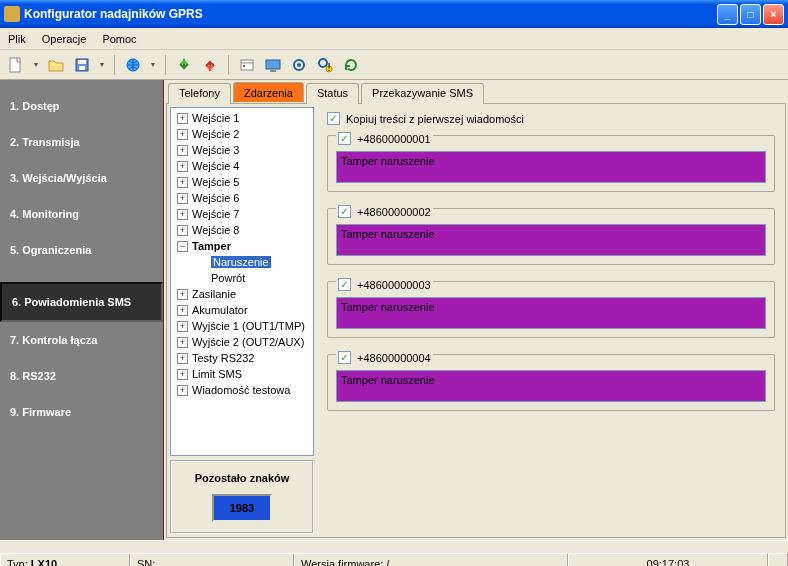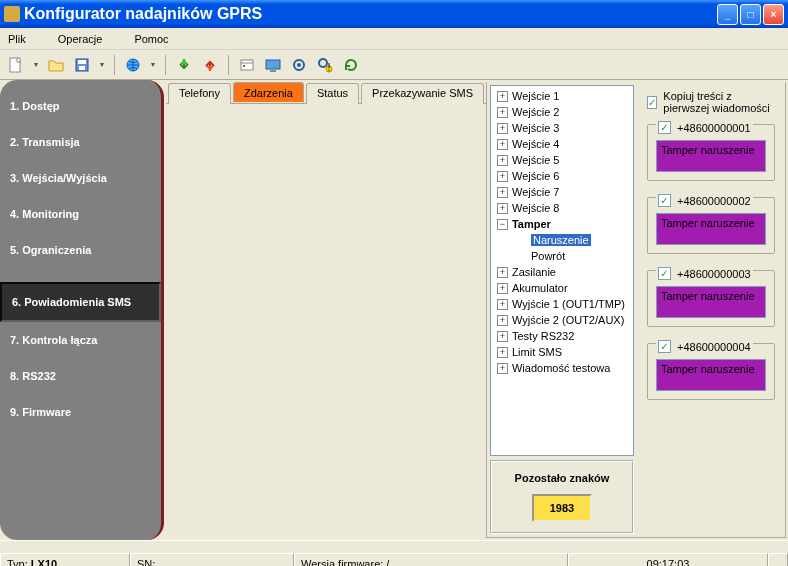--- a/index.html
+++ b/index.html
@@ -1,55 +1,55 @@
 <!DOCTYPE html>
 <html><head>
 <meta charset="utf-8">
 <style>
 * { box-sizing: border-box; margin: 0; padding: 0; font-family: Tahoma, sans-serif; font-size: 11px; }
 body { background: #ece9d8; width: 788px; height: 566px; overflow: hidden; }
 
 .titlebar { background: linear-gradient(to bottom, #3d95ff 0%, #0054e3 15%, #0054e3 85%, #003dc0 100%); height: 28px; display: flex; align-items: center; padding: 0 4px; color: #fff; }
 .titlebar .icon { width: 16px; height: 16px; background: #d4aa44; border-radius: 2px; margin-right: 4px; }
-.titlebar .title { flex: 1; font-weight: bold; font-size: 16px; }
+.titlebar .title { flex: 1; font-weight: bold; font-size: 12px; }
 .titlebar .winbtns { display: flex; gap: 2px; }
 .winbtn { width: 21px; height: 21px; background: linear-gradient(to bottom, #5aa3ff, #2474e8); border: 1px solid #fff; border-radius: 3px; display: flex; align-items: center; justify-content: center; color: #fff; font-weight: bold; font-size: 10px; cursor: pointer; }
 .winbtn.close { background: linear-gradient(to bottom, #ff9a8a, #e74a2f); }
 
-.menubar { background: #ece9d8; height: 22px; display: flex; align-items: center; padding: 0 8px; gap: 32px; border-bottom: 1px solid #d4d0c8; }
+.menubar { background: #ece9d8; height: 22px; display: flex; align-items: center; padding: 0 8px; gap: 16px; border-bottom: 1px solid #d4d0c8; }
 .menubar span { cursor: default; }
 
 .toolbar { background: #ece9d8; height: 30px; display: flex; align-items: center; padding: 0 6px; gap: 6px; border-bottom: 1px solid #aca899; }
 .tbtn { width: 20px; height: 20px; display: flex; align-items: center; justify-content: center; cursor: pointer; }
 .tbtn svg { width: 16px; height: 16px; }
 .tsep { width: 1px; height: 20px; background: #aca899; margin: 0 2px; }
 .tdrop { width: 8px; height: 20px; display: flex; align-items: center; justify-content: center; color: #555; font-size: 7px; cursor: pointer; }
 
 .mainarea { display: flex; height: 460px; }
-.sidenav { width: 164px; background: #808080; border-right: 3px solid #7f1d1d; padding-top: 8px; border-radius: 17px; }
+.sidenav { width: 164px; background: #808080; border-right: 1px solid #7f1d1d; padding-top: 8px; }
 .navitem { color: #fff; font-weight: bold; padding: 12px 10px; font-size: 11px; cursor: pointer; }
 .navitem.active { background: #303030; border: 2px inset #606060; margin-top: 14px; }
 
-.content { flex: 1; background: #ece9d8; display: flex; flex-direction: row; padding: 2px; }
+.content { flex: 1; background: #ece9d8; display: flex; flex-direction: column; padding: 2px; }
 .tabs { display: flex; height: 22px; border-bottom: 1px solid #aca899; padding-left: 2px; }
 .tab { background: #ece9d8; border: 1px solid #aca899; border-bottom: none; padding: 3px 10px 0 10px; margin-right: 2px; border-radius: 3px 3px 0 0; cursor: pointer; position: relative; top: 1px; }
 .tab.active { background: #f97316; top: 0; padding-top: 4px; border-bottom: 1px solid #ece9d8; font-weight: normal; z-index: 2; }
 
 .tabcontent { flex: 1; display: flex; border: 1px solid #aca899; border-top: none; background: #ece9d8; }
 .treepane { width: 150px; display: flex; flex-direction: column; padding: 3px; gap: 4px; }
 .tree { flex: 1; background: #fff; border: 1px solid #7f9db9; overflow: auto; padding: 2px; font-size: 11px; }
 .tree-item { display: flex; align-items: center; height: 16px; white-space: nowrap; cursor: pointer; }
 .tree-exp { width: 11px; height: 11px; border: 1px solid #888; display: flex; align-items: center; justify-content: center; font-size: 9px; line-height: 1; margin-right: 4px; margin-left: 4px; color: #333; }
 .tree-spacer { width: 19px; }
 .tree-item.selected span.label { background: #316ac5; color: #fff; padding: 0 2px; }
 .tree-item.bold span.label { font-weight: bold; }
 
 .charbox { border: 2px groove #fff; padding: 10px; text-align: center; }
 .charbox .lbl { font-weight: bold; margin-bottom: 10px; }
-.charbox .cnt { display: inline-block; border: 2px inset #ece9d8; padding: 6px 16px; font-weight: bold; background: #fde047; }
+.charbox .cnt { display: inline-block; border: 2px inset #ece9d8; padding: 6px 16px; font-weight: bold; background: #1d4ed8; }
 
 .rightpane { flex: 1; padding: 8px 10px; display: flex; flex-direction: column; gap: 10px; overflow: auto; }
 .checkline { display: flex; align-items: center; gap: 6px; }
 .checkbox { width: 13px; height: 13px; background: #fff; border: 1px solid #7f9db9; display: flex; align-items: center; justify-content: center; font-size: 10px; color: #21a121; cursor: pointer; }
 .group { border: 1px solid #aca899; border-radius: 2px; padding: 0; }
 .group .grouphdr { display: flex; align-items: center; gap: 6px; padding: 4px 8px 6px 8px; position: relative; top: -8px; margin-bottom: -8px; }
 .group .grouphdr .gtitle { background: #ece9d8; padding: 0 2px; }
 .txtinput { width: calc(100% - 16px); margin: 0 8px 8px 8px; background: #a21caf; border: 1px solid #7f9db9; padding: 3px 4px; height: 32px; }
 
 .statusbar { height: 26px; background: #ece9d8; border-top: 1px solid #fff; display: flex; align-items: center; }

